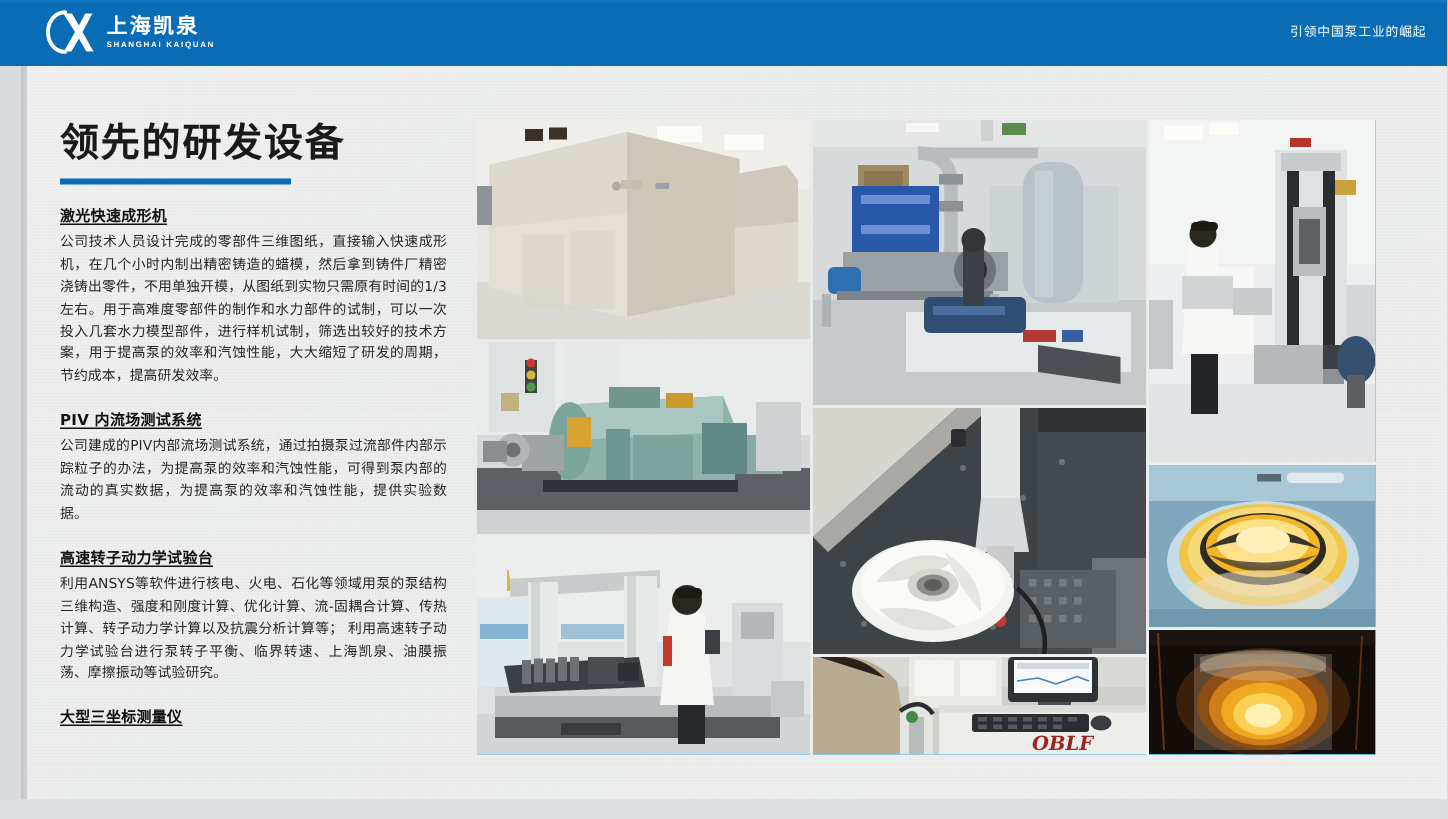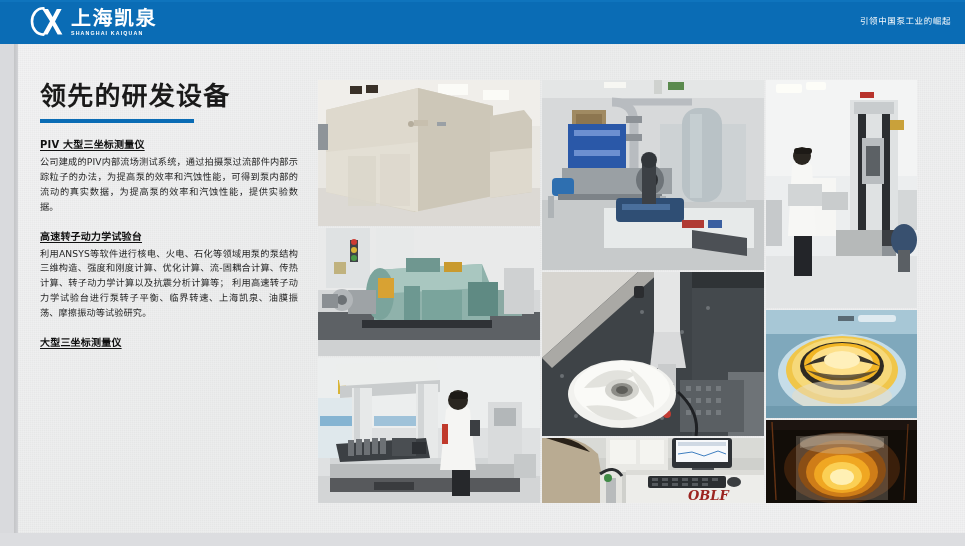--- a/index.html
+++ b/index.html
@@ -74,21 +74,21 @@
   }
   .logo-mark { width: 34px; height: 32px; display: block; }
   .logo-text-block {
     display: flex;
     flex-direction: column;
     justify-content: center;
     line-height: 1;
   }
   .logo-cn {
     color: #ffffff;
-    font-size: 20px;
+    font-size: 14px;
     font-weight: 700;
     letter-spacing: 1.5px;
     font-family: "DejaVu Sans", "Liberation Sans", sans-serif;
   }
   .logo-en {
     color: #ffffff;
     font-size: 5.2px;
     font-weight: 700;
     letter-spacing: 1.1px;
     margin-top: 3px;
@@ -193,23 +193,27 @@
       </span>
     </div>
 
     <div class="header-tagline">引领中国泵工业的崛起</div>
   </div>
 
   <div class="left-col">
     <h1 class="page-title">领先的研发设备</h1>
     <div class="title-rule"></div>
 
-
     <div class="section">
-      <div class="sec-head">PIV 大型三坐标测量仪</div>
+      <div class="sec-head">激光快速成形机</div>
+      <div class="sec-body">公司技术人员设计完成的零部件三维图纸，直接输入快速成形机，在几个小时内制出精密铸造的蜡模，然后拿到铸件厂精密浇铸出零件，不用单独开模，从图纸到实物只需原有时间的1/3左右。用于高难度零部件的制作和水力部件的试制，可以一次投入几套水力模型部件，进行样机试制，筛选出较好的技术方案，用于提高泵的效率和汽蚀性能，大大缩短了研发的周期，节约成本，提高研发效率。</div>
+    </div>
+
+    <div class="section">
+      <div class="sec-head">PIV 内流场测试系统</div>
       <div class="sec-body">公司建成的PIV内部流场测试系统，通过拍摄泵过流部件内部示踪粒子的办法，为提高泵的效率和汽蚀性能，可得到泵内部的流动的真实数据，为提高泵的效率和汽蚀性能，提供实验数据。</div>
     </div>
 
     <div class="section">
       <div class="sec-head">高速转子动力学试验台</div>
       <div class="sec-body">利用ANSYS等软件进行核电、火电、石化等领域用泵的泵结构三维构造、强度和刚度计算、优化计算、流-固耦合计算、传热计算、转子动力学计算以及抗震分析计算等；
 利用高速转子动力学试验台进行泵转子平衡、临界转速、上海凯泉、油膜振荡、摩擦振动等试验研究。</div>
     </div>
 
     <div class="section">

